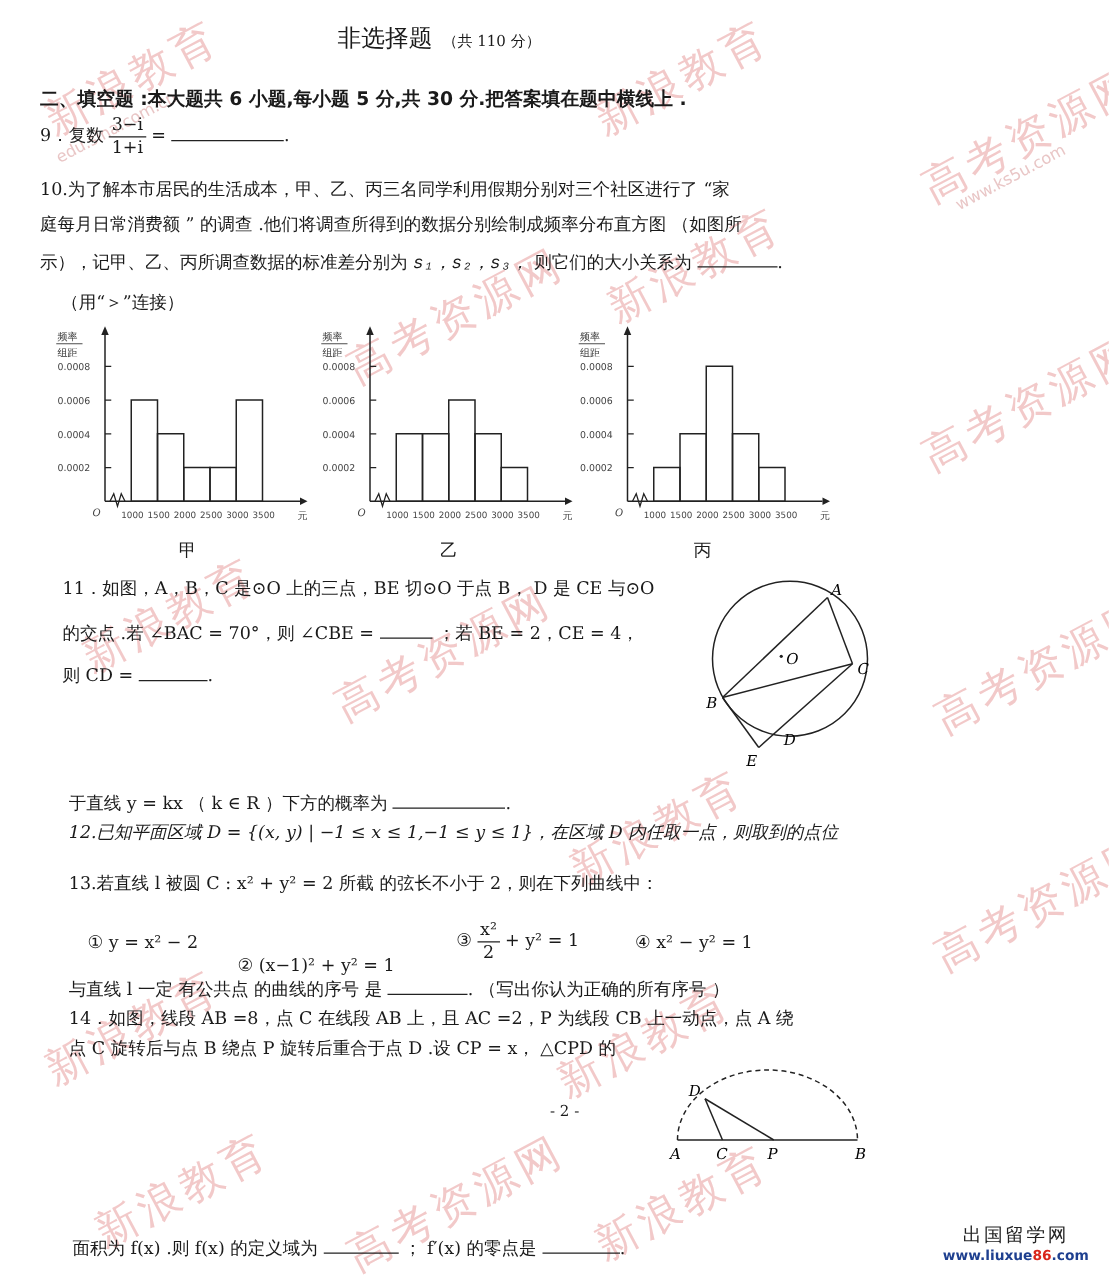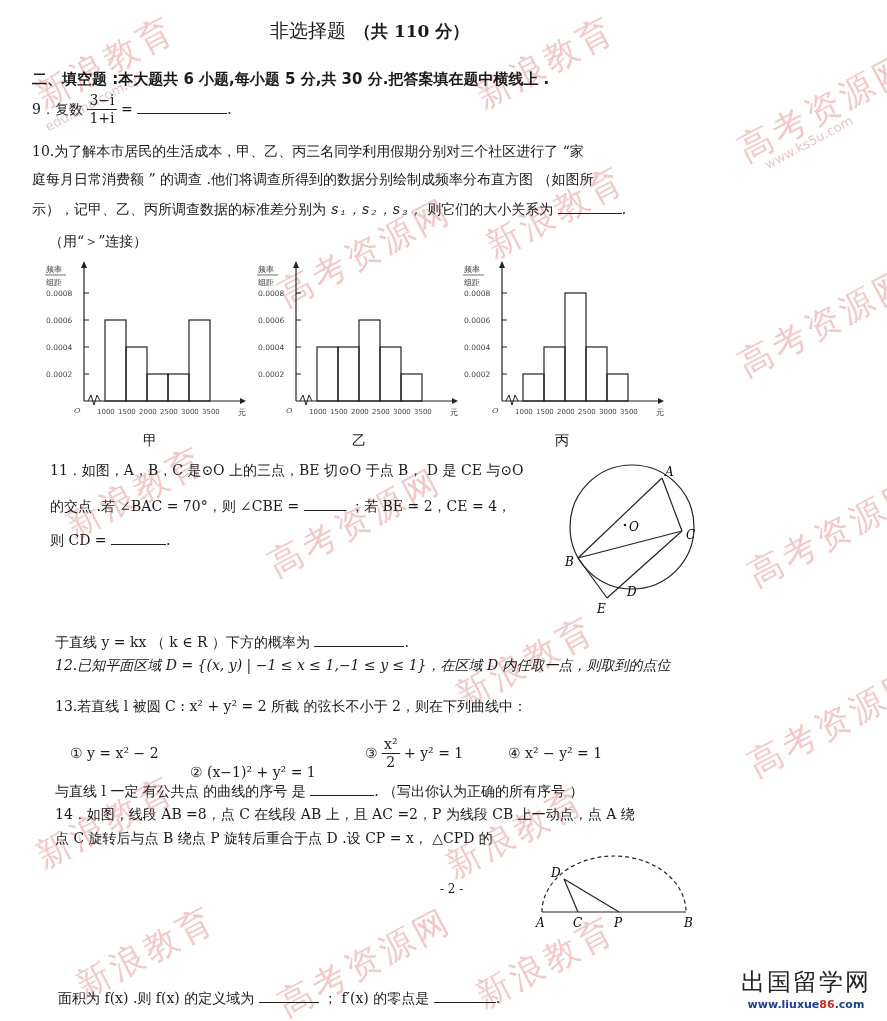--- a/index.html
+++ b/index.html
@@ -6,32 +6,32 @@
   body {
     width:887px; height:1021px; position:relative; overflow:hidden;
     background:#ffffff; color:#1a1a1a;
     font-family:"DejaVu Serif", "Liberation Serif", serif;
   }
   .abs { position:absolute; }
   .wm { position:absolute; color:#f2c9c9; font-family:"DejaVu Sans", sans-serif; transform:rotate(-28deg); white-space:nowrap; pointer-events:none; }
   .wm.big { font-size:34px; letter-spacing:4px; }
   .wm.small { font-size:13px; color:#e9c6c6; }
   .title { left:270px; top:18px; font-size:19px; }
-  .title small { font-size:17px; margin-left:8px;font-weight:bold; }
+  .title small { font-size:12px; margin-left:8px; }
   .sec { left:32px; top:70px; font-size:15px; font-weight:bold; font-family:"DejaVu Sans", sans-serif; }
   .line { font-size:14px; white-space:nowrap; }
   .blank { display:inline-block; border-bottom:1px solid #222; height:14px; vertical-align:baseline; }
   .frac { display:inline-flex; flex-direction:column; align-items:center; vertical-align:middle; font-size:14px; line-height:17px; }
   .frac .num { border-bottom:1px solid #222; padding:0 2px; }
   i.m { font-family:Liberation Mono, monospace; font-style:italic; }
   .hist { position:absolute; }
   .hist-label { position:absolute; font-size:14px; }
   .pagenum { left:440px; top:882px; font-size:12px; }
   .logo { right:16px; bottom:10px; text-align:center; font-family:"DejaVu Sans", sans-serif; }
-  .logo .cn { font-size:24px; color:#222; letter-spacing:2px; }
+  .logo .cn { font-size:15px; color:#222; letter-spacing:2px; }
   .logo .url { font-size:11px; color:#1e3f8f; font-weight:bold; }
   .logo .url span { color:#d9261c; }
 </style>
 </head>
 <body>
 
 <div class="wm big" style="left:30px;top:40px;">新浪教育</div>
 <div class="wm small" style="left:40px;top:95px;">edu.sina.com.cn</div>
 <div class="wm big" style="left:470px;top:40px;">新浪教育</div>
 <div class="wm big" style="left:730px;top:85px;">高考资源网</div>

